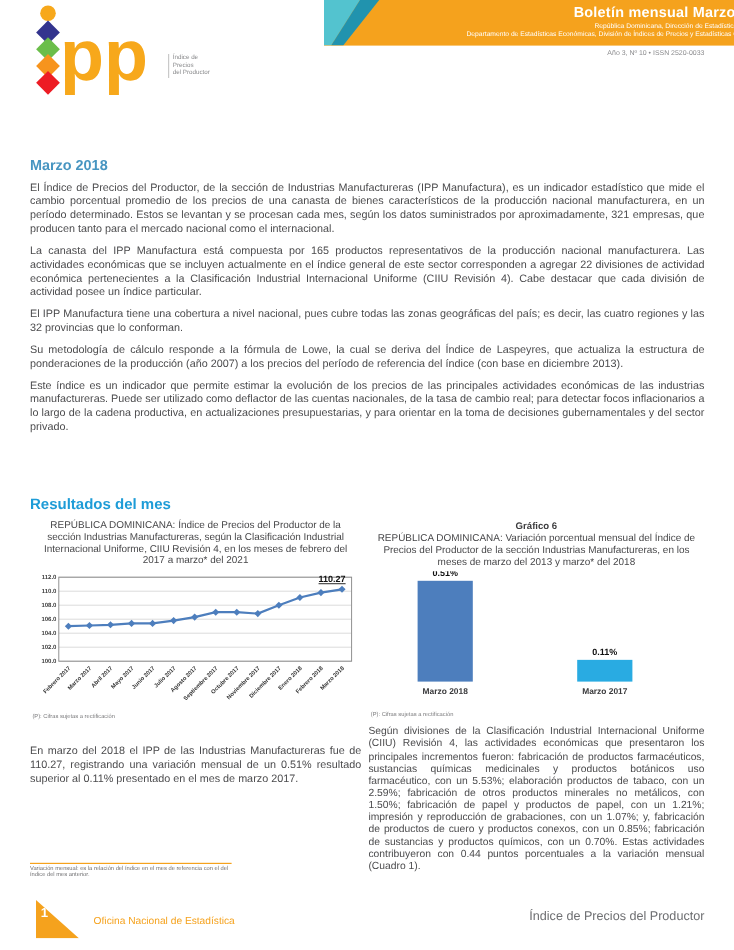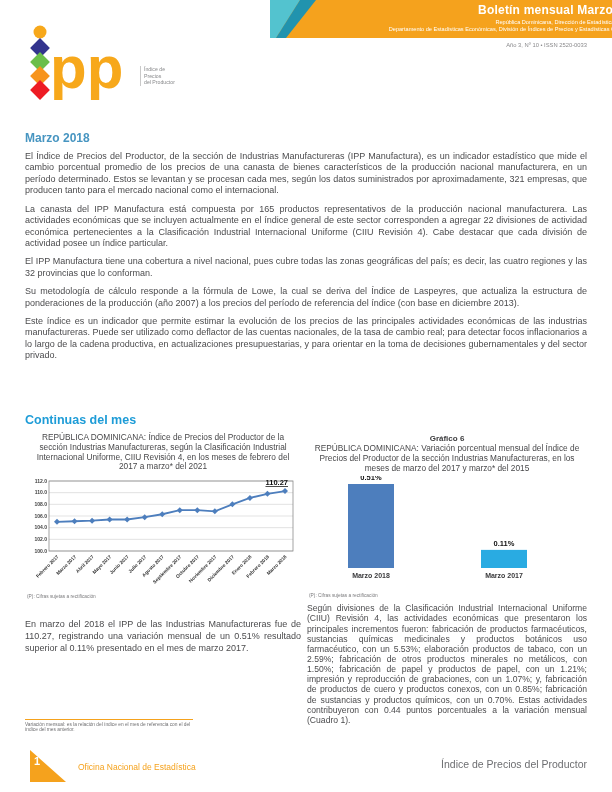--- a/index.html
+++ b/index.html
@@ -8,21 +8,21 @@
         font-family:"Liberation Sans",sans-serif;color:#4b4b4d;overflow:hidden;}
 
   
   .band{position:absolute;left:270px;top:0;width:382px;height:38px;background:#F5A21D;}
   .band-decor{position:absolute;left:0;top:0;}
   .band-text{position:absolute;right:8px;top:3px;text-align:right;color:#fff;}
   .band-title{font-size:12px;font-weight:bold;letter-spacing:.2px;}
   .band-sub{font-size:5.6px;margin-top:1.5px;}
   .issue-line{position:absolute;right:25px;top:42px;font-size:5.8px;color:#8a8a8c;}
 
-  .logo-wrap{position:absolute;left:26px;top:22px;width:170px;height:80px;}
+  .logo-wrap{position:absolute;left:26px;top:1px;width:170px;height:80px;}
   .logo-tagline{position:absolute;left:114px;top:44px;font-size:5.2px;line-height:1.25;color:#88898b;border-left:.5px solid #c9c9c9;padding-left:3px;}
   .page-subtitle{position:absolute;left:130px;top:56px;font-size:17px;font-weight:bold;color:#29A9E0;}
 
   
   .intro{position:absolute;left:25px;top:131px;width:562px;}
   .intro h2{margin:0 0 6px 0;font-size:12px;font-weight:bold;color:#4795C1;}
   .intro p{margin:0 0 7px 0;font-size:9px;line-height:1.27;text-align:justify;}
 
   
   .results{position:absolute;left:25px;top:413px;width:562px;}
@@ -83,21 +83,21 @@
   <div class="intro">
     <h2>Marzo 2018</h2>
     <p>El Índice de Precios del Productor, de la sección de Industrias Manufactureras (IPP Manufactura), es un indicador estadístico que mide el cambio porcentual promedio de los precios de una canasta de bienes característicos de la producción nacional manufacturera, en un período determinado. Estos se levantan y se procesan cada mes, según los datos suministrados por aproximadamente, 321 empresas, que producen tanto para el mercado nacional como el internacional.</p>
     <p>La canasta del IPP Manufactura está compuesta por 165 productos representativos de la producción nacional manufacturera. Las actividades económicas que se incluyen actualmente en el índice general de este sector corresponden a agregar 22 divisiones de actividad económica pertenecientes a la Clasificación Industrial Internacional Uniforme (CIIU Revisión 4). Cabe destacar que cada división de actividad posee un índice particular.</p>
     <p>El IPP Manufactura tiene una cobertura a nivel nacional, pues cubre todas las zonas geográficas del país; es decir, las cuatro regiones y las 32 provincias que lo conforman.</p>
     <p>Su metodología de cálculo responde a la fórmula de Lowe, la cual se deriva del Índice de Laspeyres, que actualiza la estructura de ponderaciones de la producción (año 2007) a los precios del período de referencia del índice (con base en diciembre 2013).</p>
     <p>Este índice es un indicador que permite estimar la evolución de los precios de las principales actividades económicas de las industrias manufactureras. Puede ser utilizado como deflactor de las cuentas nacionales, de la tasa de cambio real; para detectar focos inflacionarios a lo largo de la cadena productiva, en actualizaciones presupuestarias, y para orientar en la toma de decisiones gubernamentales y del sector privado.</p>
   </div>
 
   <div class="results">
-    <h2>Continuas del mes</h2>
+    <h2>Resultados del mes</h2>
     <div class="cols">
       <div class="col-left">
         <div class="chart-title">REPÚBLICA DOMINICANA: Índice de Precios del Productor de la sección Industrias Manufactureras, según la Clasificación Industrial Internacional Uniforme, CIIU Revisión 4, en los meses de febrero del 2017 a marzo* del 2021</div>
         <svg id="chart1" width="274" height="114" viewBox="0 0 274 114">
             <line x1="24" y1="76" x2="268" y2="76" stroke="#c4c4c4" stroke-width="0.5"></line>
             <text x="22" y="77.8" text-anchor="end" font-size="5" font-weight="bold" fill="#404040">100.0</text>
             <line x1="24" y1="64.33333333333333" x2="268" y2="64.33333333333333" stroke="#c4c4c4" stroke-width="0.5"></line>
             <text x="22" y="66.13333333333333" text-anchor="end" font-size="5" font-weight="bold" fill="#404040">102.0</text>
             <line x1="24" y1="52.66666666666667" x2="268" y2="52.66666666666667" stroke="#c4c4c4" stroke-width="0.5"></line>
             <text x="22" y="54.46666666666667" text-anchor="end" font-size="5" font-weight="bold" fill="#404040">104.0</text>
@@ -139,21 +139,21 @@
             <text x="209.3846153846154" y="82" font-size="4.8" font-weight="bold" fill="#333" text-anchor="end" transform="rotate(-45 209.3846153846154 82)">Diciembre 2017</text>
             <text x="226.92307692307693" y="82" font-size="4.8" font-weight="bold" fill="#333" text-anchor="end" transform="rotate(-45 226.92307692307693 82)">Enero 2018</text>
             <text x="244.46153846153845" y="82" font-size="4.8" font-weight="bold" fill="#333" text-anchor="end" transform="rotate(-45 244.46153846153845 82)">Febrero 2018</text>
             <text x="262" y="82" font-size="4.8" font-weight="bold" fill="#333" text-anchor="end" transform="rotate(-45 262 82)">Marzo 2018</text>
           </svg>
         <div class="chart-foot">(P): Cifras sujetas a rectificación</div>
         <p class="comment">En marzo del 2018 el IPP de las Industrias Manufactureras fue de 110.27, registrando una variación mensual  de un 0.51% resultado superior al 0.11% presentado en el mes de marzo 2017.</p>
       </div>
       <div class="col-right">
         <div class="chart-label">Gráfico 6</div>
-        <div class="chart-title">REPÚBLICA DOMINICANA: Variación porcentual mensual del Índice de Precios del Productor de la sección Industrias Manufactureras, en los meses de marzo del 2017 y marzo* del 2015</div>
+        <div class="chart-title">REPÚBLICA DOMINICANA: Variación porcentual mensual del Índice de Precios del Productor de la sección Industrias Manufactureras, en los meses de marzo del 2013 y marzo* del 2018</div>
         <svg id="chart2" width="280" height="112" viewBox="0 0 280 112">
             <rect x="41" y="8" width="46" height="84" fill="#4d7ebd"></rect>
             <text x="64" y="4" text-anchor="middle" font-size="7.5" font-weight="bold" fill="#101010">0.51%</text>
             <text x="64" y="102" text-anchor="middle" font-size="7" font-weight="bold" fill="#3a3a3c">Marzo 2018</text>
             <rect x="174" y="73.88235294117646" width="46" height="18.11764705882353" fill="#29abe2"></rect>
             <text x="197" y="69.88235294117646" text-anchor="middle" font-size="7.5" font-weight="bold" fill="#101010">0.11%</text>
             <text x="197" y="102" text-anchor="middle" font-size="7" font-weight="bold" fill="#3a3a3c">Marzo 2017</text>
           </svg>
         <div class="chart-foot">(P): Cifras sujetas a rectificación</div>
         <p class="comment-right">Según divisiones de la Clasificación Industrial Internacional Uniforme (CIIU) Revisión 4, las actividades económicas que presentaron los principales incrementos fueron: fabricación de productos farmacéuticos, sustancias químicas medicinales y productos botánicos uso farmacéutico, con un 5.53%; elaboración productos de tabaco, con un 2.59%; fabricación de otros productos minerales no metálicos, con 1.50%; fabricación de papel y  productos de papel, con un 1.21%; impresión y reproducción de grabaciones, con un 1.07%; y, fabricación de productos de cuero y productos conexos, con un 0.85%; fabricación de sustancias y productos químicos, con un 0.70%. Estas actividades contribuyeron con 0.44 puntos porcentuales a la variación mensual (Cuadro 1).</p>

